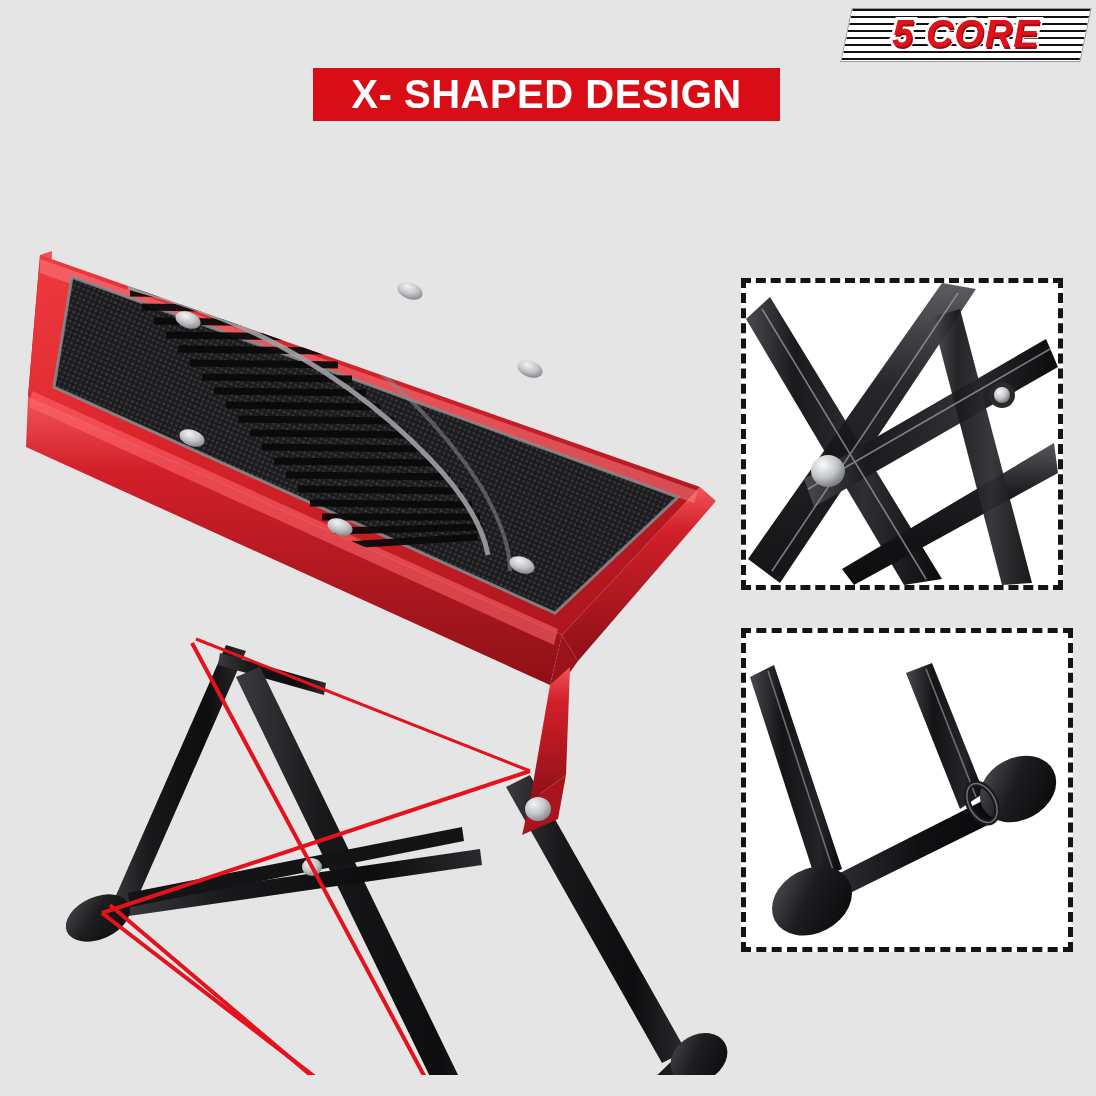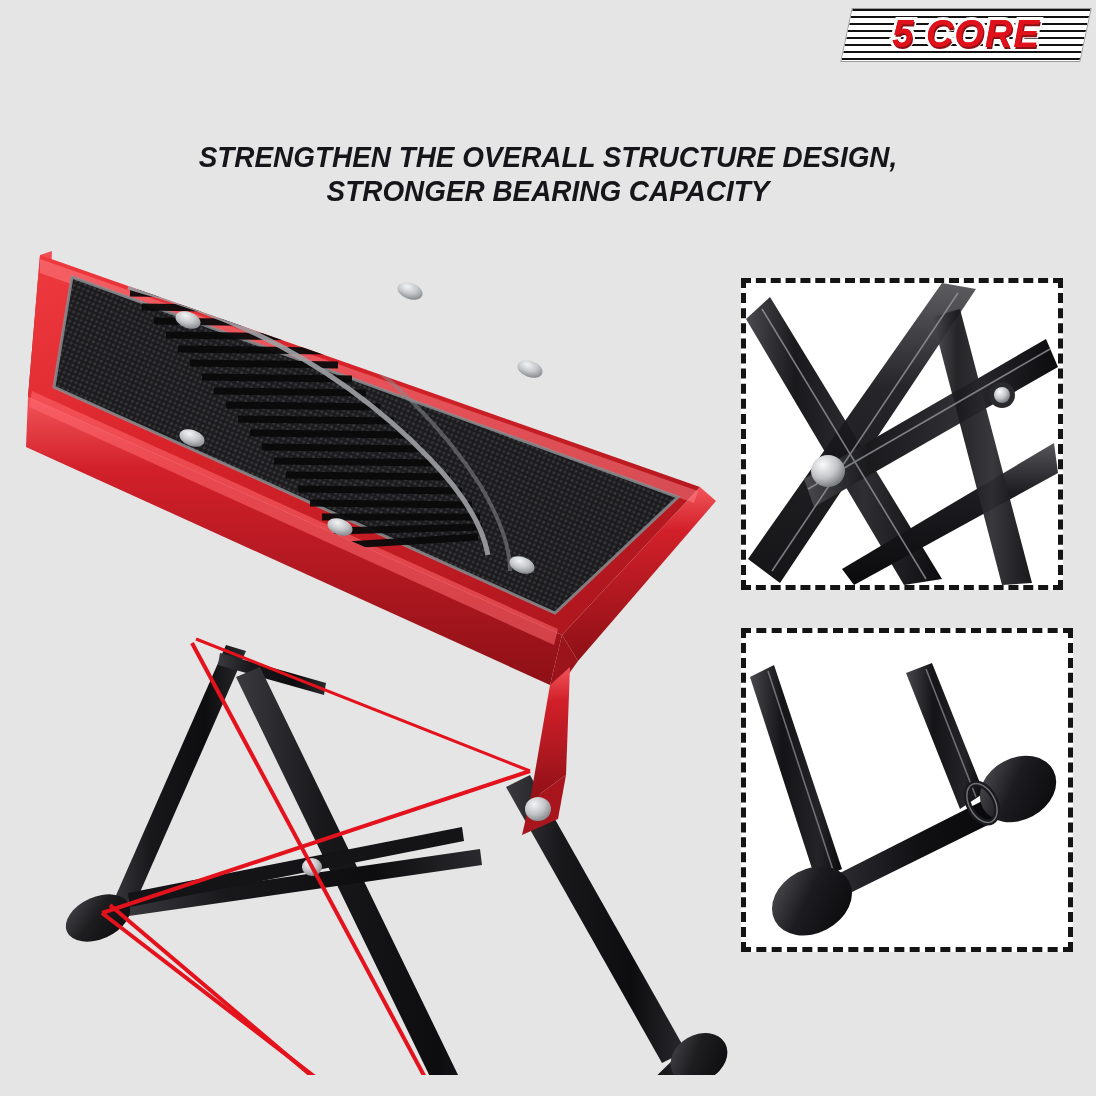--- a/index.html
+++ b/index.html
@@ -105,25 +105,24 @@
 <div id="stage">
 
   <div class="brand">
     <div class="brand-skew">
       <div class="brand-stripes"></div>
     </div>
     <div class="brand-text">5 CORE</div>
     <div class="brand-text-top">5 CORE</div>
   </div>
 
-
-  <div class="subtitle">
-    <div>STRENGTHEN THE OVERALL STRUCTURE DESIGN,</div>
-    <div>STRONGER BEARING CAPACITY</div>
-  </div>
+  <div class="title-banner">
+    <span>X- SHAPED DESIGN</span>
+  </div>
+
 
   <div class="product">
     <svg viewBox="0 0 740 860" xmlns="http://www.w3.org/2000/svg">
       <defs>
         <linearGradient id="redTop" x1="0" y1="0" x2="1" y2="1">
           <stop offset="0%" stop-color="#ef3b40"></stop>
           <stop offset="35%" stop-color="#d8232a"></stop>
           <stop offset="100%" stop-color="#a8141c"></stop>
         </linearGradient>
         <linearGradient id="redSide" x1="0" y1="0" x2="0" y2="1">

